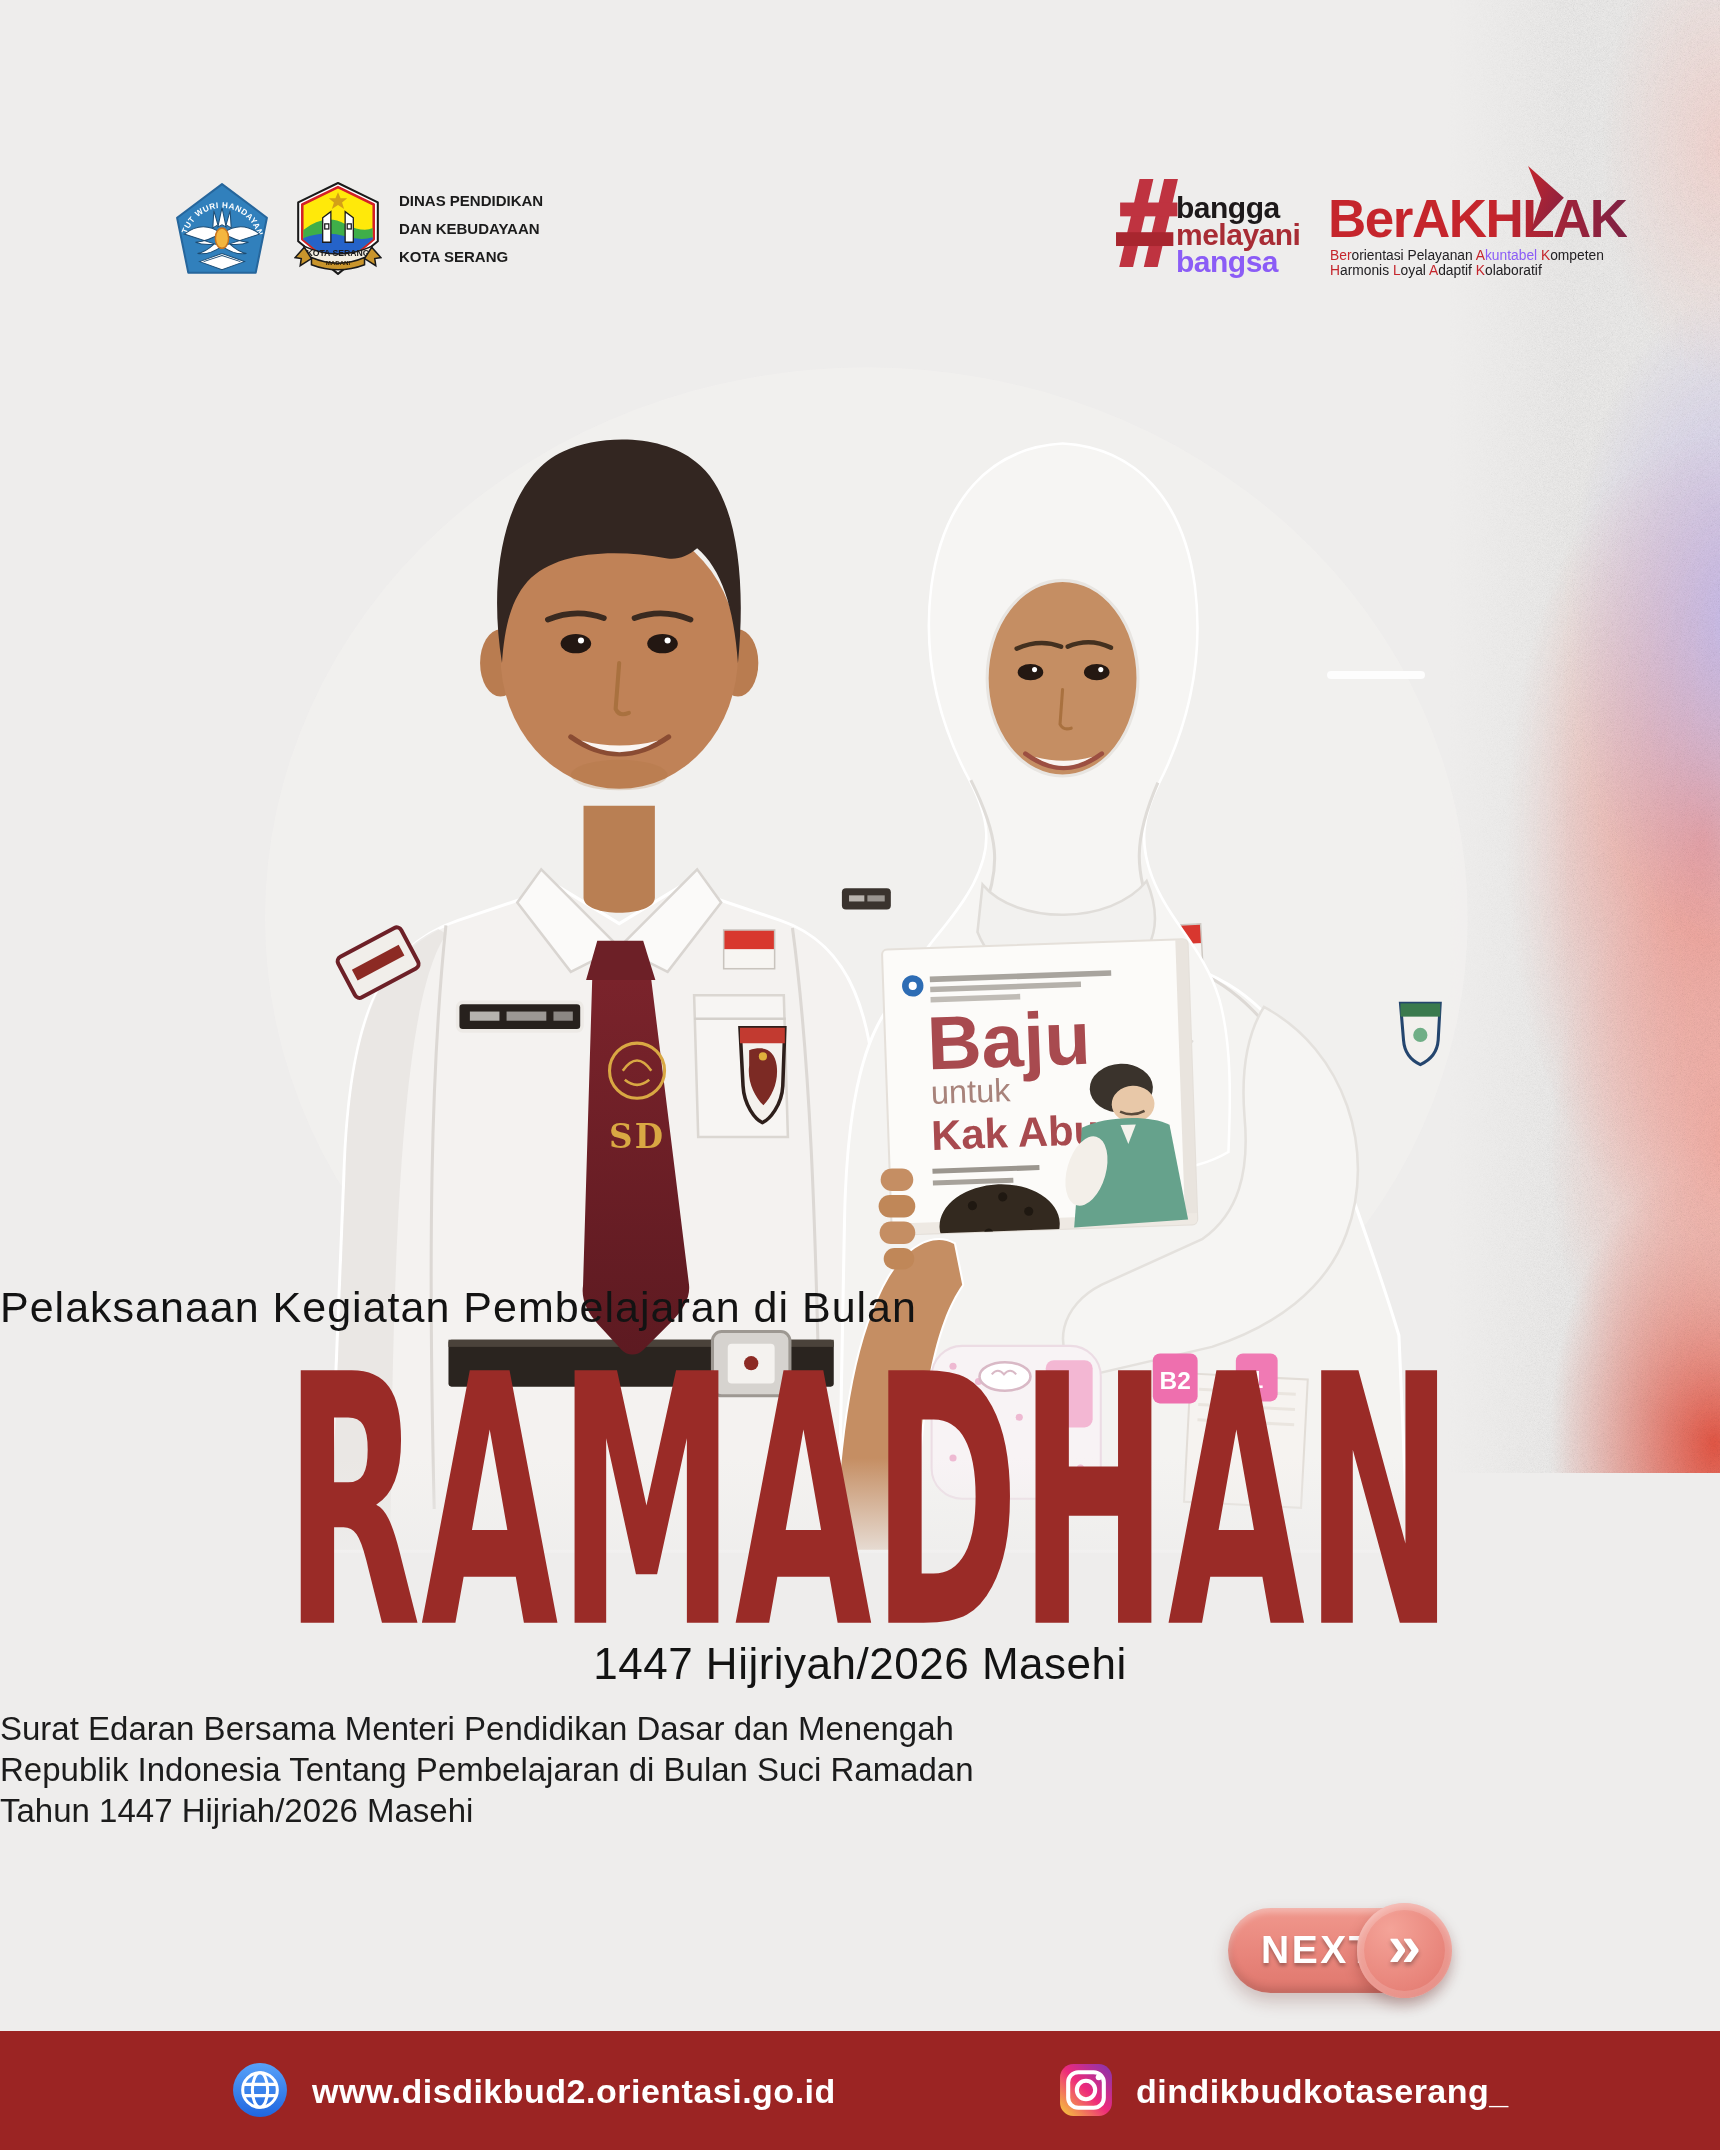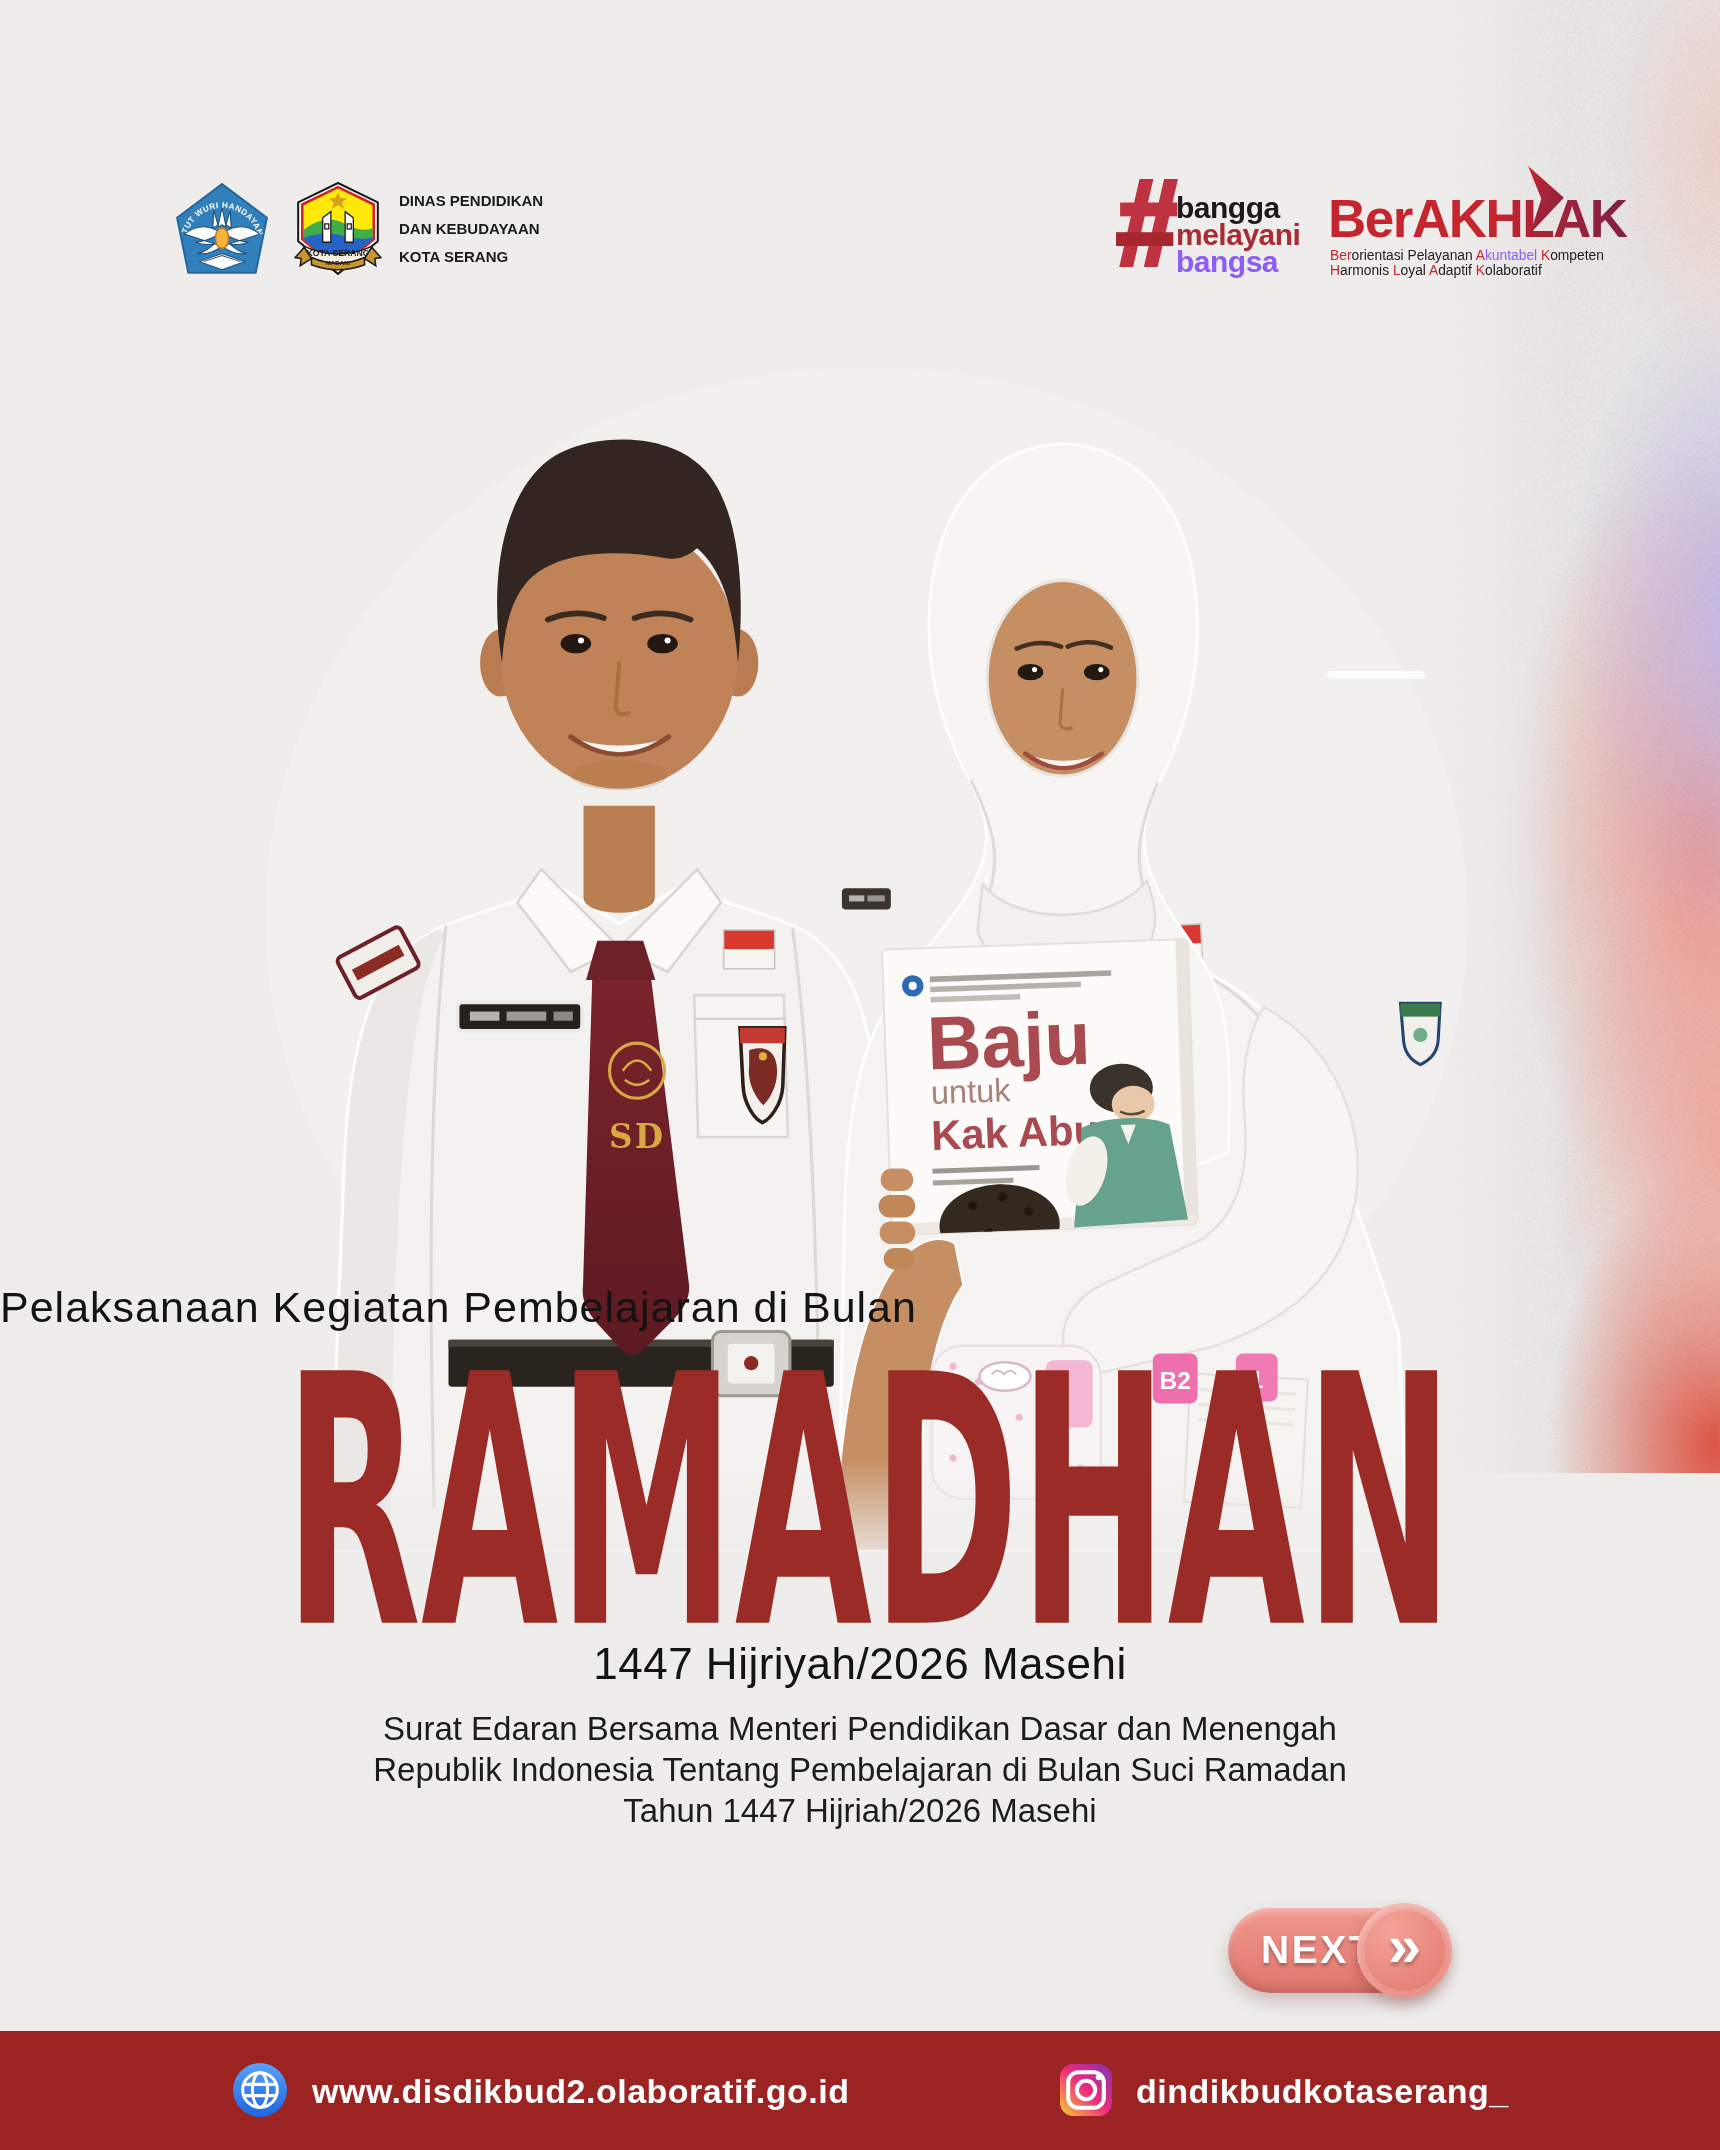--- a/index.html
+++ b/index.html
@@ -29,21 +29,21 @@
       background:linear-gradient(90deg,#c5252c 0%,#c5252c 55%,#7e2144 100%);
       -webkit-background-clip:text;background-clip:text;color:transparent;}
   .berakhlak-tagline{left:1330px;top:248px;font-size:13.8px;line-height:15.3px;font-weight:500;
       color:#222023;letter-spacing:0;}
 
   
   .kicker{left:0;top:1283px;width:1376px;text-align:left;font-size:43px;font-weight:500;
           color:#131313;letter-spacing:1px;}
   .subtitle{left:0;top:1639px;width:1720px;text-align:center;font-size:44px;font-weight:500;
           color:#131313;letter-spacing:0.5px;}
-  .descr{left:0;top:1708px;width:1720px;text-align:center;font-size:33px;line-height:41px;
+  .descr{left:0;top:1708px;width:1720px;font-size:33px;line-height:41px;
           font-weight:500;color:#1c1c1c;}
 
   
   .white-dash{left:1327px;top:671px;width:98px;height:8.2px;border-radius:4.6px;background:#fdfdfd;opacity:.96;}
 
   
   #nextBtn{left:1228px;top:1908px;width:216px;height:85px;border-radius:46px;
       background:linear-gradient(180deg,#f0988d 0%,#e8857b 55%,#df776d 100%);
       box-shadow:0 8.2px 17.3px rgba(90,20,15,.22), inset 0 4.1px 6.1px rgba(255,255,255,.35), inset 0 -5.1px 8.2px rgba(0,0,0,.14);
       cursor:pointer;}
@@ -411,21 +411,21 @@
             <stop offset="1" stop-color="#1f66e0"></stop>
           </linearGradient>
         </defs>
       <circle cx="55" cy="55" r="53" fill="url(#glG)"></circle>
       <g stroke="#ffffff" stroke-width="6" fill="none">
         <circle cx="55" cy="55" r="34"></circle>
         <ellipse cx="55" cy="55" rx="15" ry="34"></ellipse>
         <path d="M 23 44 h 64 M 23 66 h 64"></path>
       </g>
     </svg>
-    <div class="site">www.disdikbud2.olaboratif.go.id</div>
+    <div class="site">www.disdikbud2.orientasi.go.id</div>
 
     <svg style="position:absolute;left:1058px;top:31px;" width="56" height="56" viewBox="0 0 110 110">
       <defs>
           <linearGradient id="igG" x1="0" y1="1" x2="1" y2="0">
         <stop offset="0" stop-color="#f7ce38"></stop>
             <stop offset="0.5" stop-color="#ee2a7b"></stop>
             <stop offset="1" stop-color="#8134af"></stop>
           </linearGradient>
         </defs>
       <rect x="4" y="4" width="102" height="102" rx="26" fill="url(#igG)"></rect>

